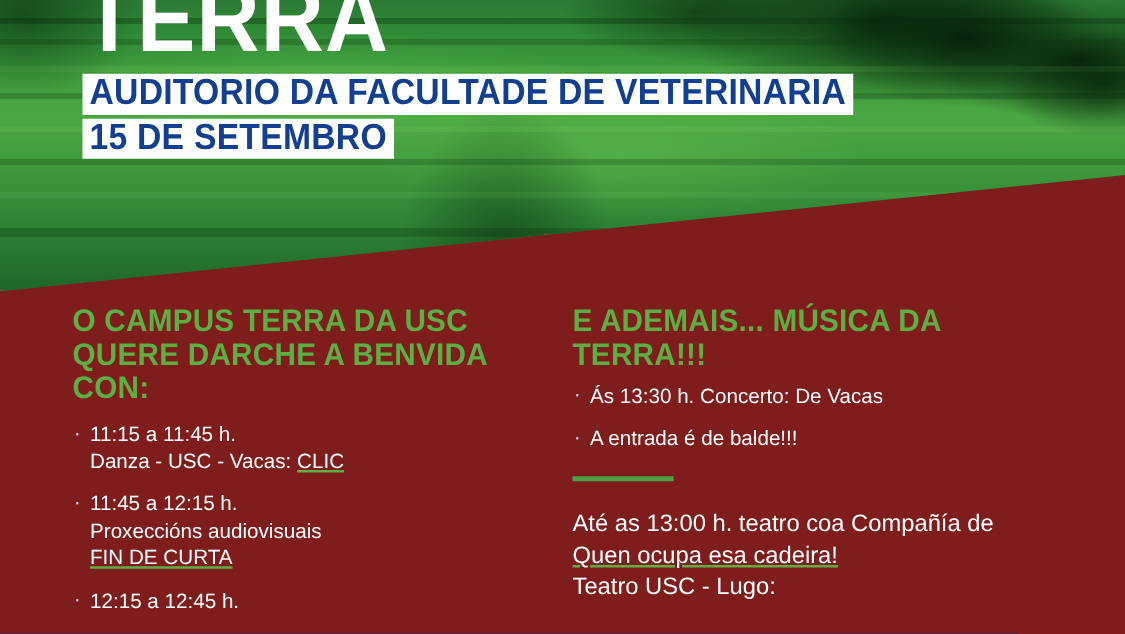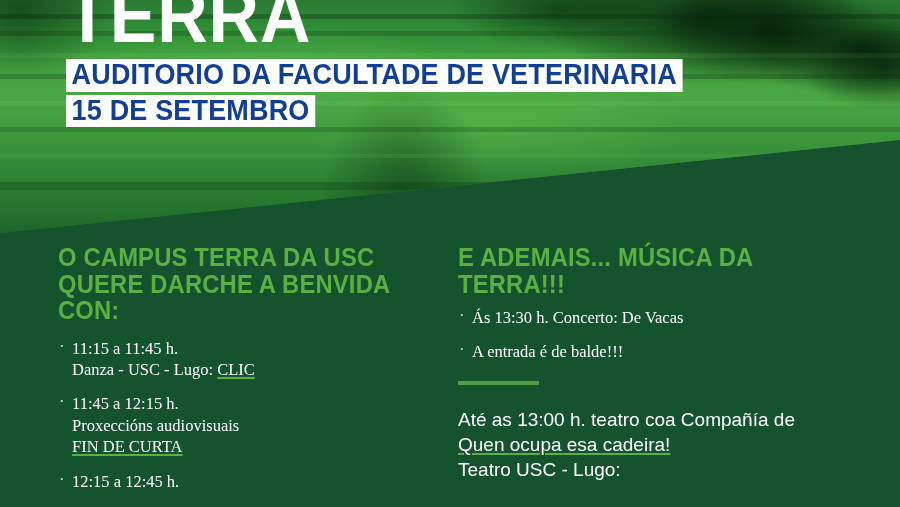--- a/index.html
+++ b/index.html
@@ -9,21 +9,21 @@
   }
   body {
     font-family: "Liberation Sans", sans-serif;
   }
 
   #poster {
     position: relative;
     width: 900px;
     height: 507px;
     overflow: hidden;
-    background: #14532d;
+    background: #7f1d1d;
   }
 
   
   .hero {
     position: absolute;
     left: 0; top: 0;
     width: 900px;
     height: 240px;
     overflow: hidden;
     -webkit-clip-path: polygon(0 0, 100% 0, 100% 140px, 0 233px);
@@ -153,21 +153,20 @@
     padding: 0;
   }
   ul.items > li {
     position: relative;
     padding-left: 14px;
     margin-bottom: 13px;
     color: #ffffff;
     font-size: 16.5px;
     line-height: 1.30;
     font-weight: 500;
-    font-family: Liberation Serif, serif;
   }
   ul.items > li:before {
     content: "·";
     position: absolute;
     left: 1px;
     top: -2px;
     color: #cfd9ea;
     font-size: 17px;
   }
   .ln { display: block; white-space: nowrap; }
@@ -227,21 +226,21 @@
   </div>
 
   <div class="columns">
 
     <div class="col col-left">
       <div class="col-heading">O CAMPUS TERRA DA USC QUERE DARCHE A BENVIDA CON:</div>
 
       <ul class="items">
         <li>
           <span class="ln">11:15 a 11:45 h.</span>
-          <span class="ln"><span>Danza - USC - Lugo: </span><span class="ul-green">CLIC</span></span>
+          <span class="ln"><span>Danza - USC - Vacas: </span><span class="ul-green">CLIC</span></span>
         </li>
         <li>
           <span class="ln">11:45 a 12:15 h.</span>
           <span class="ln">Proxeccións audiovisuais</span>
           <span class="ln"><span class="ul-green">FIN DE CURTA</span></span>
         </li>
         <li>
           <span class="ln">12:15 a 12:45 h.</span>
 
         </li>

